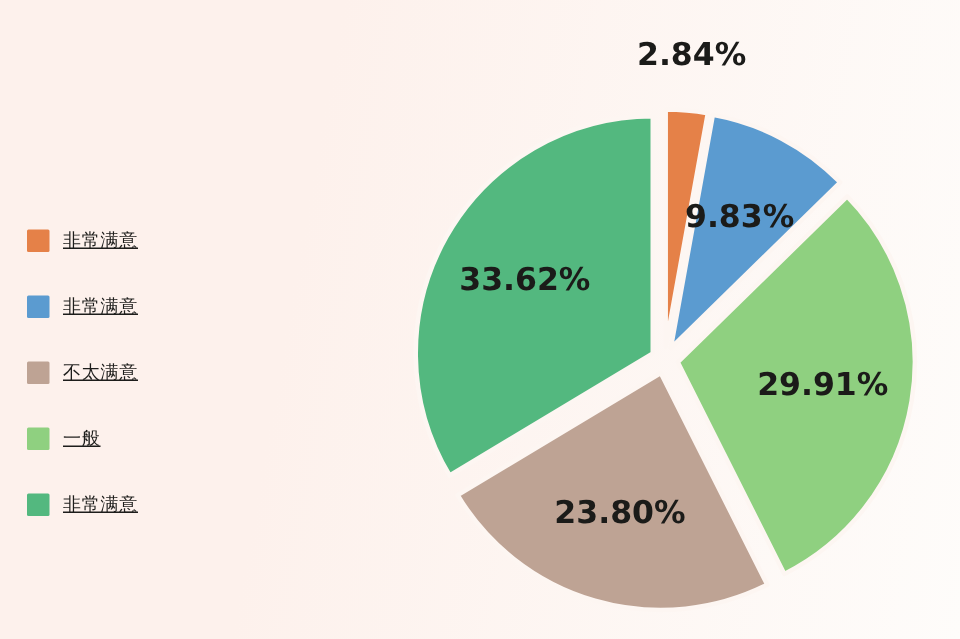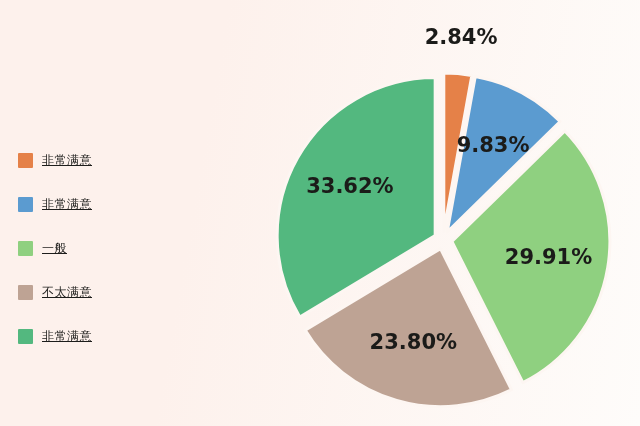--- a/index.html
+++ b/index.html
@@ -88,26 +88,26 @@
   <div id="legend">
     <div class="legend-item">
       <span class="legend-swatch" style="background: rgb(229, 129, 72);"></span>
       <span class="legend-label">非常满意</span>
     </div>
     <div class="legend-item">
       <span class="legend-swatch" style="background: rgb(91, 155, 208);"></span>
       <span class="legend-label">非常满意</span>
     </div>
     <div class="legend-item">
+      <span class="legend-swatch" style="background: rgb(190, 163, 148);"></span>
+      <span class="legend-label">不太满意</span>
+    </div>
+    <div class="legend-item">
       <span class="legend-swatch" style="background: rgb(143, 208, 128);"></span>
       <span class="legend-label">一般</span>
-    </div>
-    <div class="legend-item">
-      <span class="legend-swatch" style="background: rgb(190, 163, 148);"></span>
-      <span class="legend-label">不太满意</span>
     </div>
     <div class="legend-item">
       <span class="legend-swatch" style="background: rgb(83, 184, 127);"></span>
       <span class="legend-label">非常满意</span>
     </div>
   </div>
 
   <div id="pie-wrap">
     <svg id="pie-svg" viewBox="0 0 640 426">
       <g id="slice-layer">

